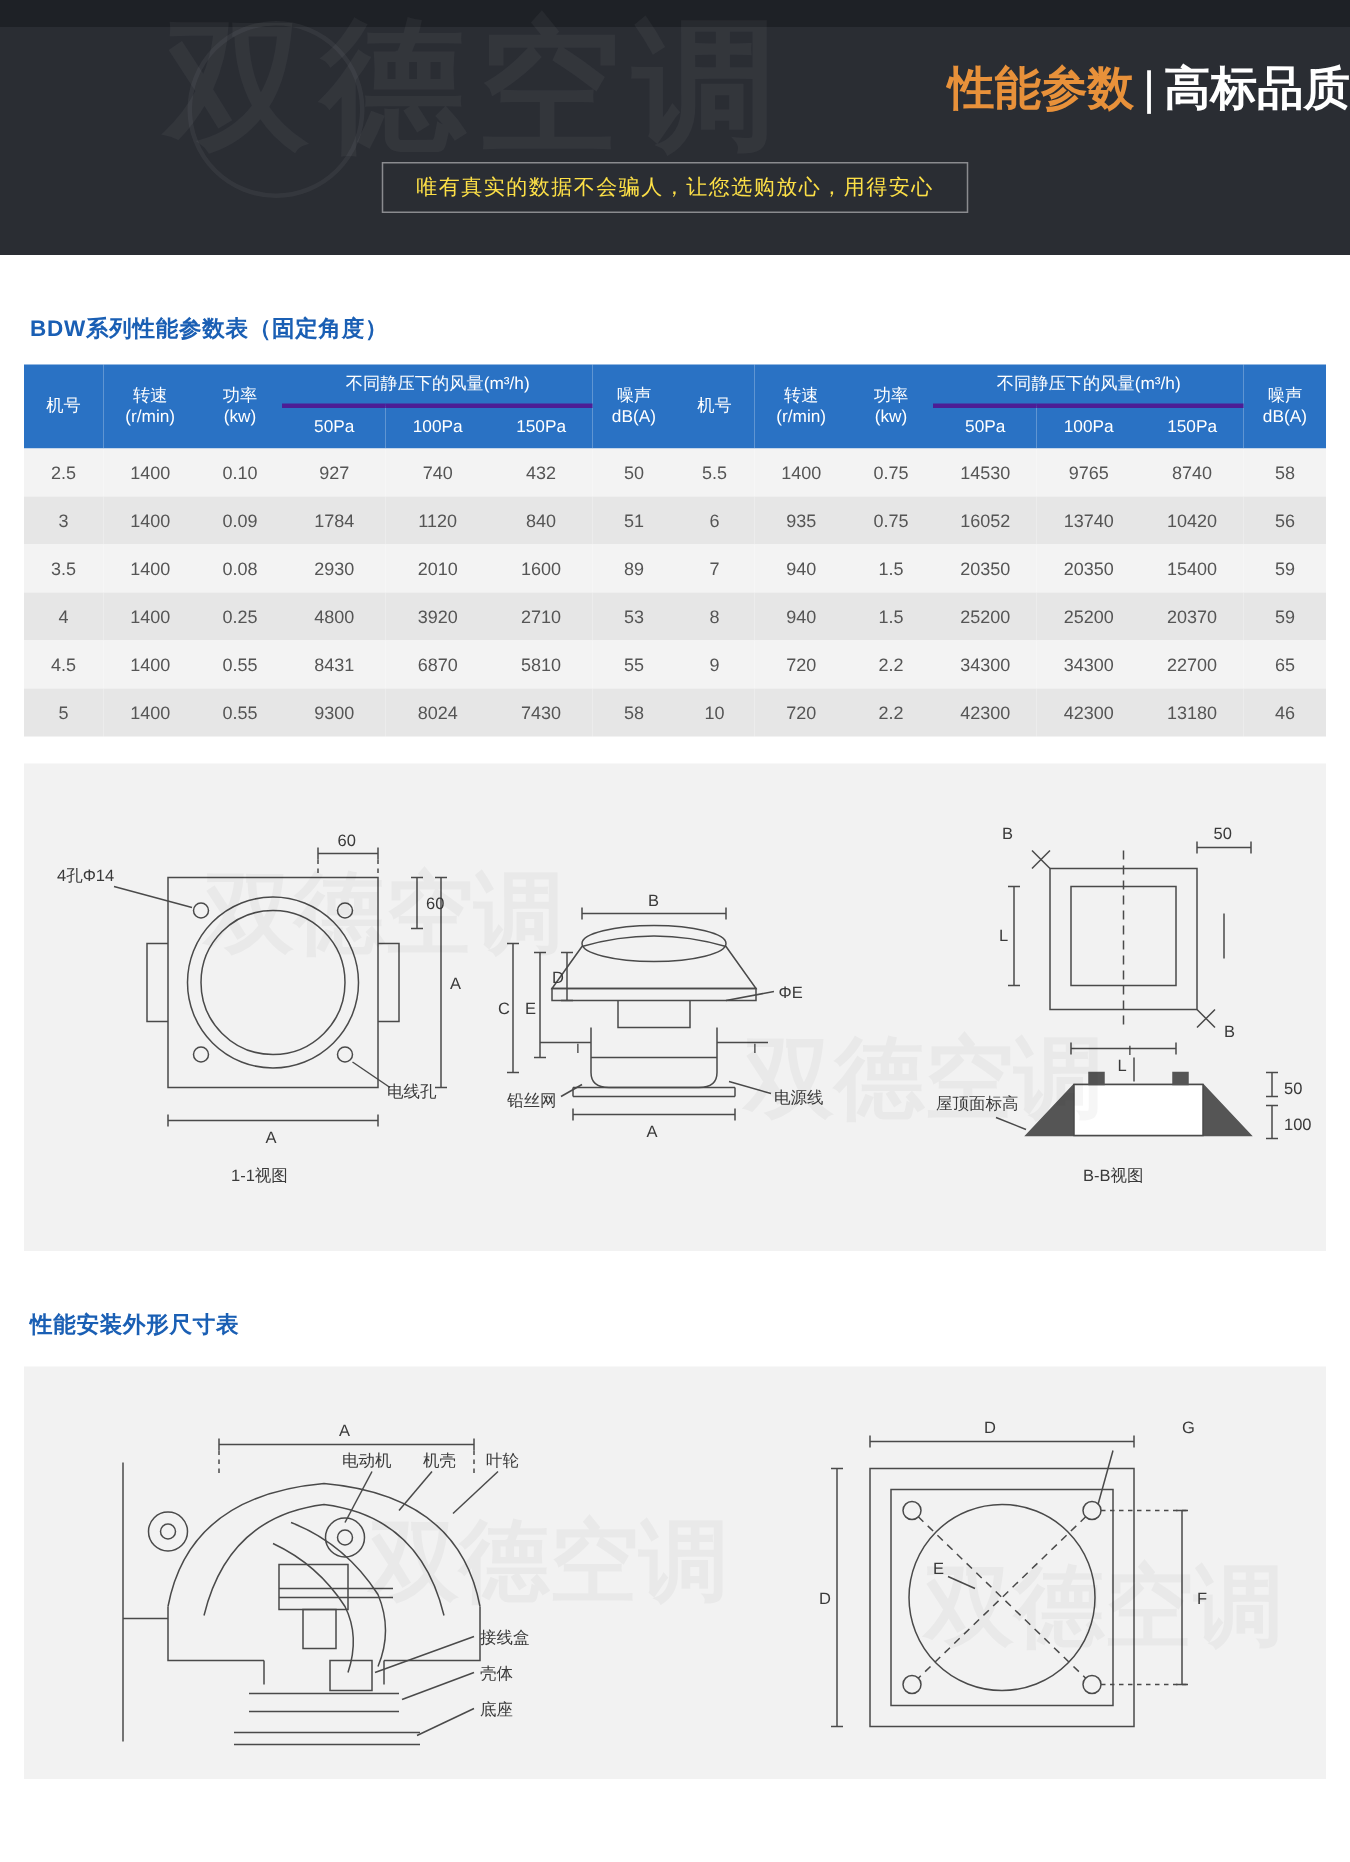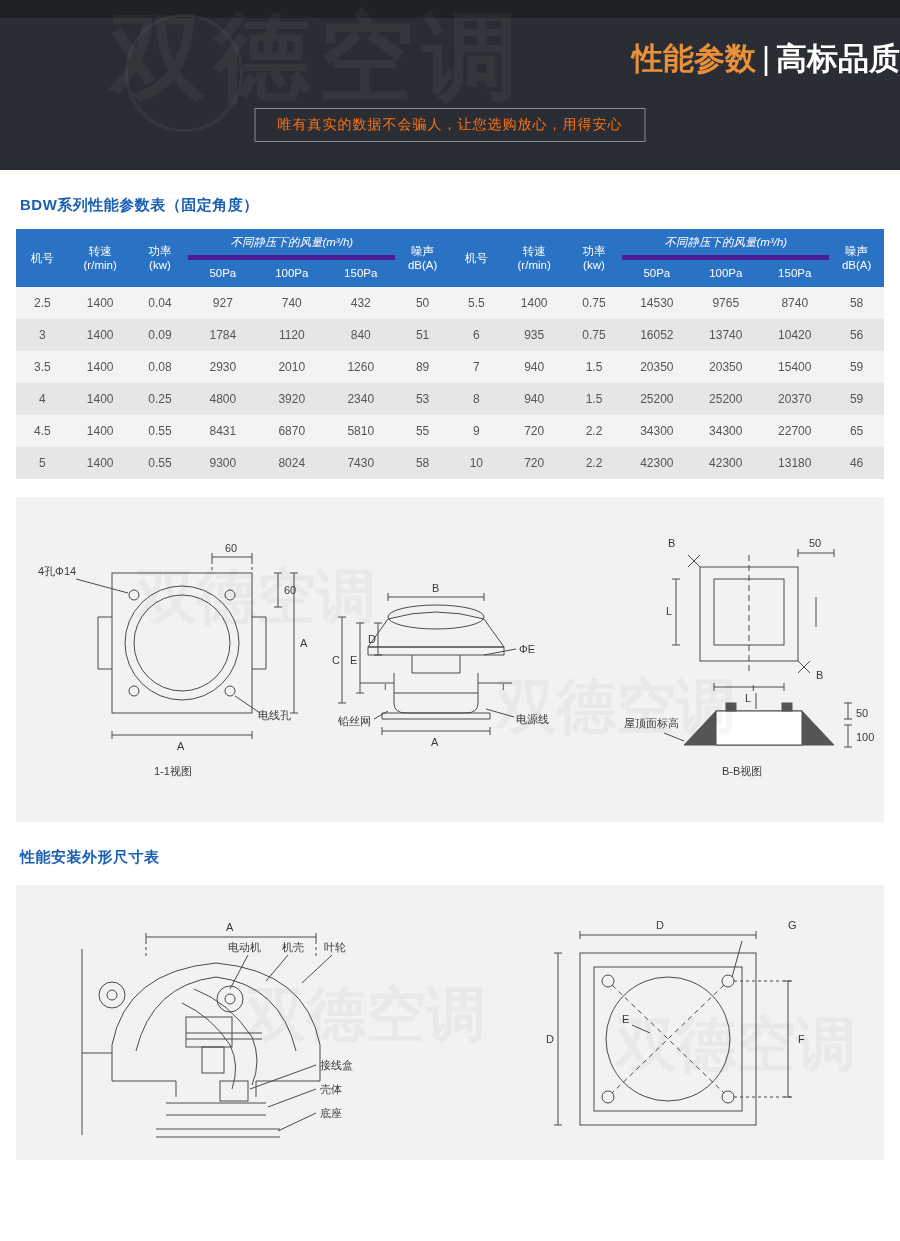--- a/index.html
+++ b/index.html
@@ -56,32 +56,32 @@
   .hero-title .t1 { color: #e8913a; }
   .hero-title .sep { color: #ffffff; font-weight: 300; margin: 0 6px; }
   .hero-title .t2 { color: #ffffff; }
   .hero-sub {
     position: absolute;
     top: 108px;
     left: 50%;
     transform: translateX(-50%);
     border: 1px solid rgba(255,255,255,0.45);
     padding: 7px 22px;
-    color: #f97316;
+    color: #fde047;
     font-size: 14px;
     letter-spacing: 1px;
     white-space: nowrap;
   }
 
   
   .section-title {
     color: #1a5fb4;
     font-size: 15px;
     font-weight: bold;
-    margin: 26px 0 14px 20px;
+    margin: 40px 0 14px 20px;
     letter-spacing: 0.5px;
   }
 
   
   .tables-wrap {
     display: flex;
     justify-content: space-between;
     padding: 0 16px;
   }
   .tbl {
@@ -94,21 +94,21 @@
     border: none;
   }
   .tbl thead th {
     background: #2a72c4;
     color: #ffffff;
     font-weight: normal;
     padding: 6px 2px;
     line-height: 1.25;
     font-size: 11.5px;
   }
-  .tbl thead th.grp { border-bottom: 5px solid #4c1d95; font-style: italic; }
+  .tbl thead th.grp { border-bottom: 3px solid #4c1d95; }
   .tbl tbody td {
     padding: 9px 2px;
     color: #555;
     font-size: 12px;
   }
   .tbl tbody tr:nth-child(odd) { background: #f3f3f3; }
   .tbl tbody tr:nth-child(even) { background: #e6e6e6; }
 
   
   .panel {
@@ -168,51 +168,51 @@
       <tr>
         <th style="width:68px">50Pa</th>
         <th style="width:68px">100Pa</th>
         <th style="width:68px">150Pa</th>
       </tr>
     </thead>
     <tbody>
       <tr>
         <td>2.5</td>
         <td>1400</td>
-        <td>0.04</td>
+        <td>0.10</td>
         <td>927</td>
         <td>740</td>
         <td>432</td>
         <td>50</td>
       </tr>
       <tr>
         <td>3</td>
         <td>1400</td>
         <td>0.09</td>
         <td>1784</td>
         <td>1120</td>
         <td>840</td>
         <td>51</td>
       </tr>
       <tr>
         <td>3.5</td>
         <td>1400</td>
         <td>0.08</td>
         <td>2930</td>
         <td>2010</td>
-        <td>1260</td>
+        <td>1600</td>
         <td>89</td>
       </tr>
       <tr>
         <td>4</td>
         <td>1400</td>
         <td>0.25</td>
         <td>4800</td>
         <td>3920</td>
-        <td>2340</td>
+        <td>2710</td>
         <td>53</td>
       </tr>
       <tr>
         <td>4.5</td>
         <td>1400</td>
         <td>0.55</td>
         <td>8431</td>
         <td>6870</td>
         <td>5810</td>
         <td>55</td>

